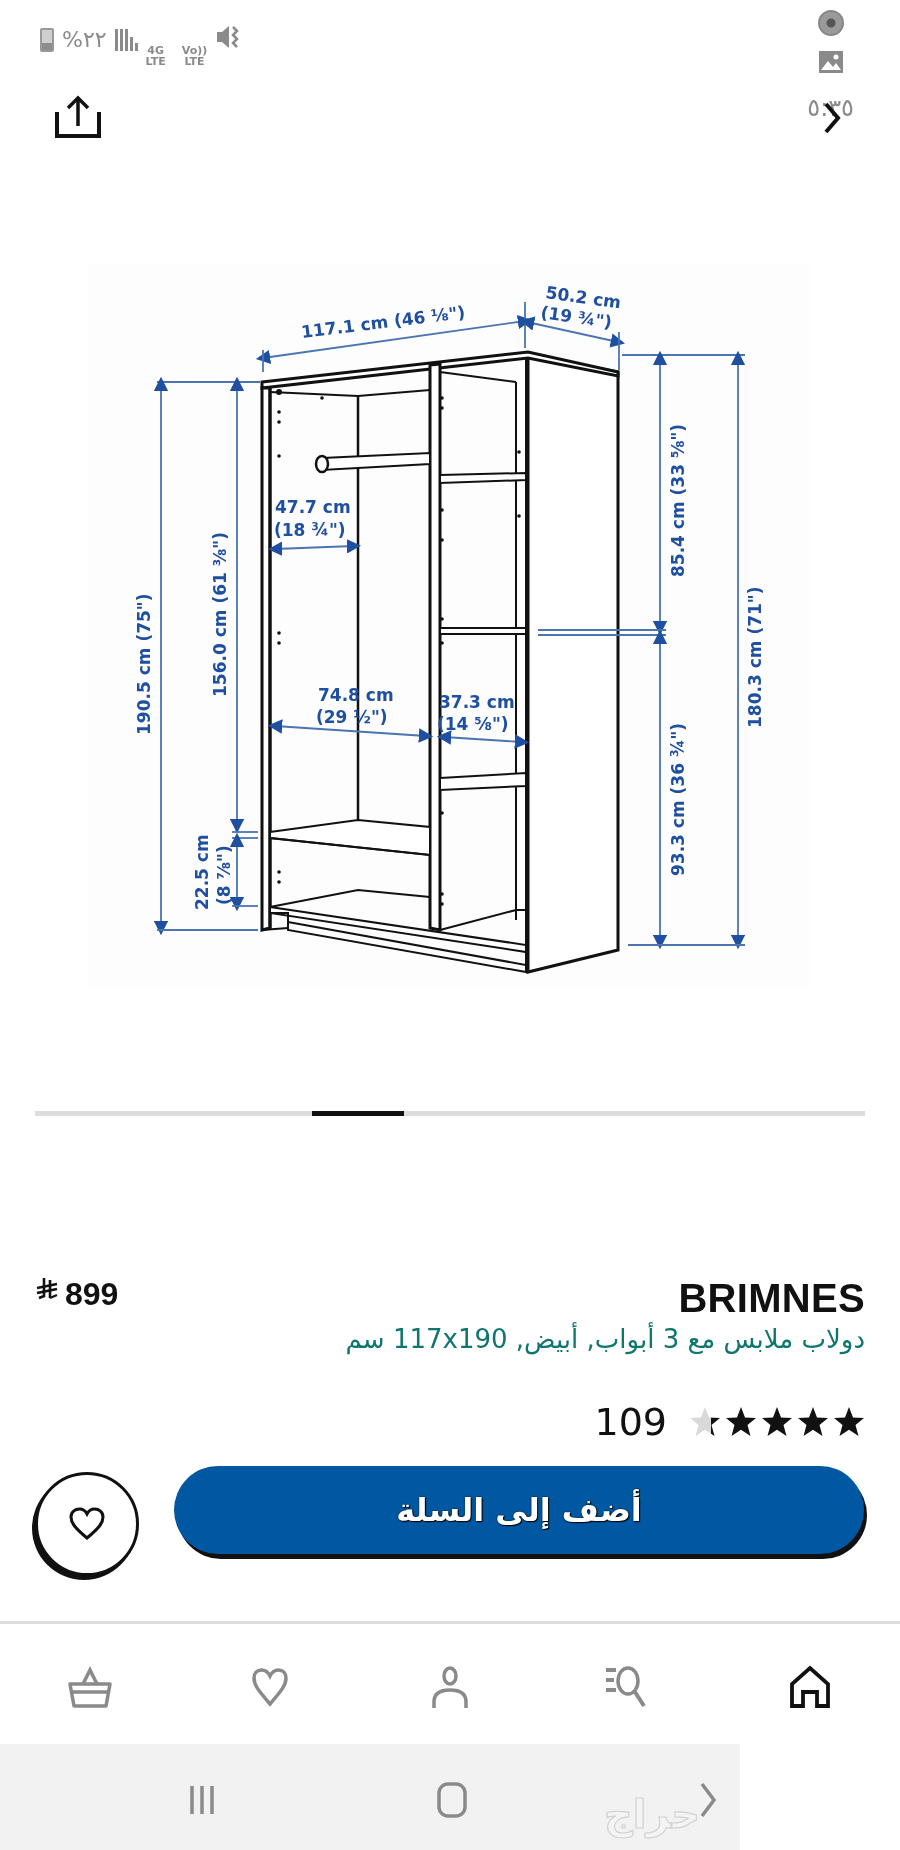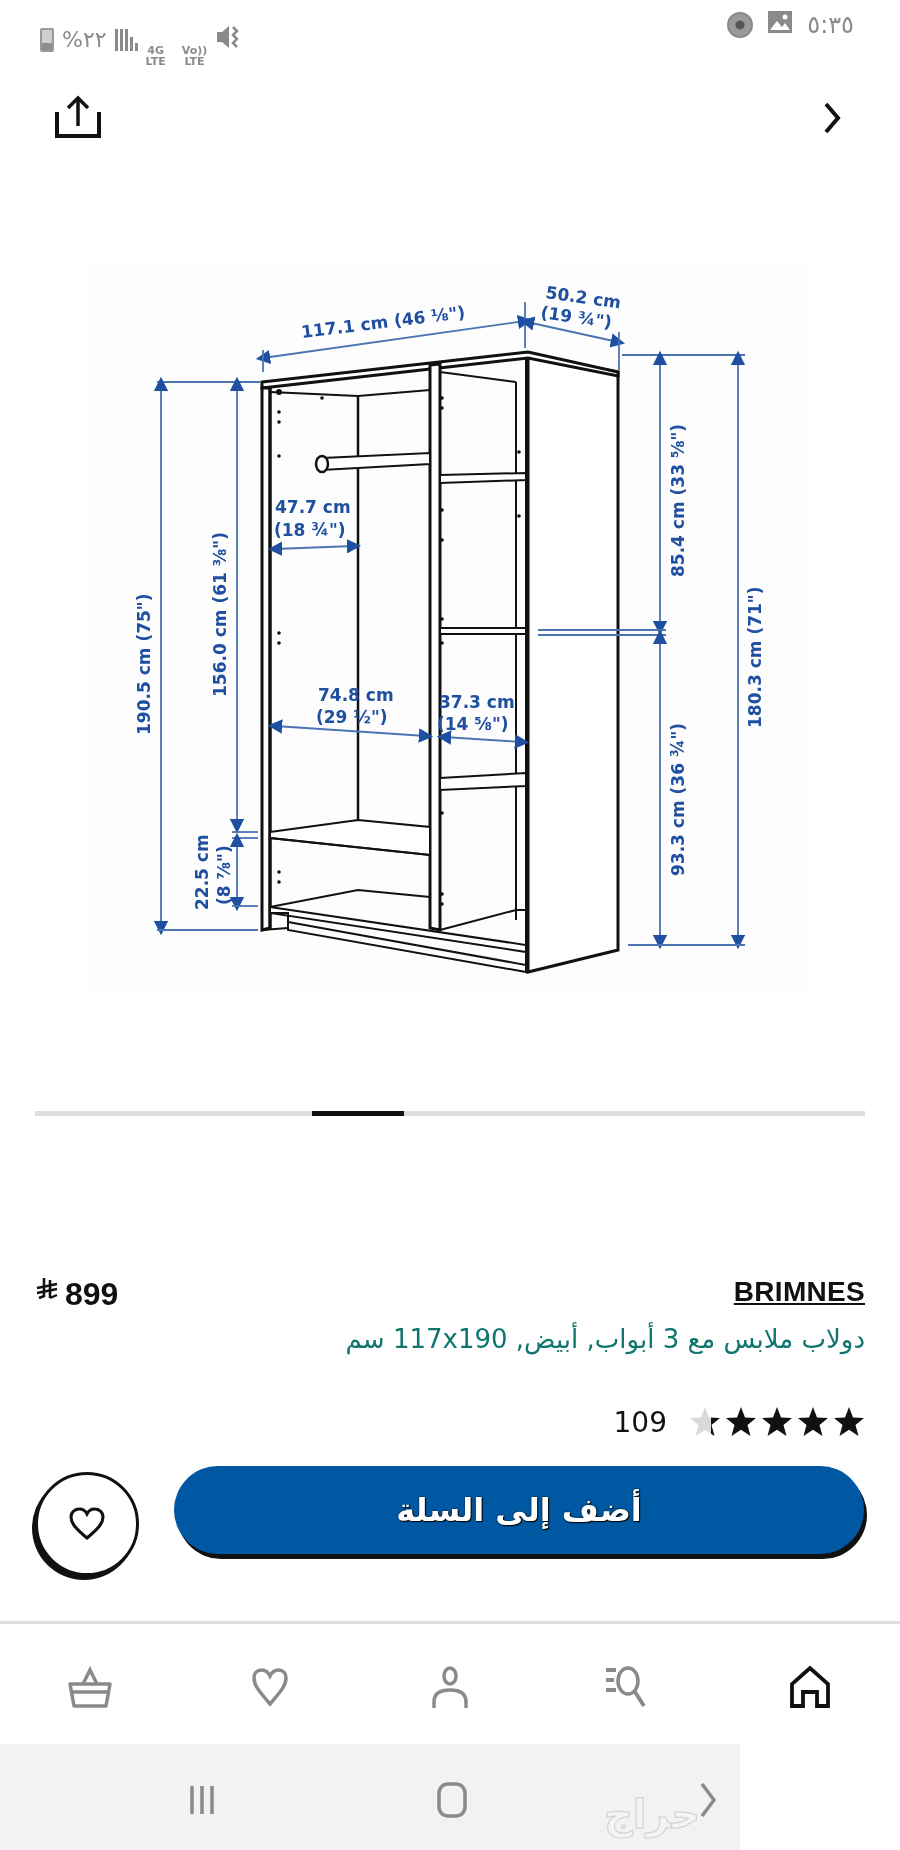--- a/index.html
+++ b/index.html
@@ -2,21 +2,21 @@
 <html><head>
 <meta charset="utf-8">
 <style>
   * { box-sizing: border-box; margin: 0; padding: 0; }
   html, body { width: 900px; height: 1850px; background: #ffffff; overflow: hidden; }
   body { position: relative; font-family: "DejaVu Sans", "Liberation Sans", sans-serif; color: #111; }
 
   
   .status-bar { position: absolute; top: 0; left: 0; width: 900px; height: 52px; padding-left: 48px; }
   .status-left { position: absolute; left: 40px; top: 12px; display: flex; align-items: center; gap: 8px; color: #8a8a8a; font-size: 22px; font-family: "DejaVu Sans", sans-serif; }
-  .status-right { position: absolute; right: 46px; top: 10px; display: flex; align-items: center; gap: 14px; color: #8a8a8a; font-size: 24px; }
+  .status-right { position: absolute; right: 46px; top: 10px; display: flex; align-items: center; gap: 14px; color: #8a8a8a; font-size: 24px; flex-direction: column; }
   .sb-battery { width: 14px; height: 24px; border: 2px solid #999; border-radius: 2px; position: relative; background: linear-gradient(to top, #8d8d8d 35%, #cfcfcf 35%); }
   .sb-signal { display: flex; align-items: flex-end; gap: 2px; height: 22px; }
   .sb-signal span { width: 3px; background: #8a8a8a; display: block; }
   .sb-small { font-size: 11px; line-height: 11px; text-align: center; font-weight: bold; margin-top: 33px; }
   .sb-ball { width: 26px; height: 26px; border-radius: 50%; background: radial-gradient(circle at 50% 50%, #555 0 4px, #9a9a9a 5px); border: 2px solid #888; }
 
   
   .top-nav { position: absolute; top: 80px; left: 0; width: 900px; height: 70px; }
   .share-btn { position: absolute; left: 52px; top: 12px; width: 52px; height: 52px; }
   .next-btn { position: absolute; right: 50px; top: 18px; width: 36px; height: 40px; }
@@ -25,27 +25,27 @@
   .diagram { position: absolute; left: 88px; top: 263px; width: 722px; height: 725px; background: #fdfdfd; }
   .diagram svg { position: absolute; left: -88px; top: -263px; }
 
   
   .pager { position: absolute; left: 35px; top: 1111px; width: 830px; height: 5px; display: flex; }
   .pager-seg { flex: 1; height: 5px; background: #dddddd; }
   .pager-seg.active { background: #111111; height: 5px; }
 
   
   .product { position: absolute; left: 35px; top: 1270px; width: 830px; }
-  .product-name { position: absolute; right: 0; top: 6px; font-family: "Liberation Sans", sans-serif; font-weight: bold; font-size: 28px; color: #111; letter-spacing: 0.3px; text-decoration: underline; }
+  .product-name { position: absolute; right: 0; top: 6px; font-family: "Liberation Sans", sans-serif; font-weight: bold; font-size: 40px; color: #111; letter-spacing: 0.3px; }
   .product-price { position: absolute; left: 0; top: 6px; font-family: "Liberation Sans", sans-serif; font-weight: bold; font-size: 32px; color: #111; display: flex; gap: 6px; }
   .riyal-icon { width: 24px; height: 26px; display: inline-block; }
   .product-desc { position: absolute; right: 0; top: 54px; direction: rtl; font-family: "DejaVu Sans", sans-serif; font-size: 26px; color: #0f766e; white-space: nowrap; }
 
   .rating { position: absolute; right: 35px; top: 1400px; height: 44px; display: flex; align-items: center; direction: ltr; gap: 22px; }
-  .rating-count { font-family: "DejaVu Sans", sans-serif; font-size: 28px; color: #111; }
+  .rating-count { font-family: "DejaVu Sans", sans-serif; font-size: 38px; color: #111; }
   .stars { display: flex; gap: 4px; }
   .star { width: 32px; height: 32px; display: inline-block; }
 
   
   .fav-btn { position: absolute; left: 35px; top: 1472px; width: 104px; height: 104px; border: 3px solid #111; border-radius: 50%; background: #fff; display: flex; align-items: center; justify-content: center; box-shadow: -3px 4px 0 #111; }
   .cart-btn { position: absolute; left: 174px; top: 1466px; width: 690px; height: 88px; background: #0058a3; border-radius: 54px; display: flex; align-items: center; justify-content: center; border: none; box-shadow: 3px 5px 0 #111; }
   .cart-btn-label { color: #ffffff; font-family: "DejaVu Sans", sans-serif; font-weight: bold; font-size: 32px; direction: rtl; text-shadow: 0 0 2px #000, 1px 1px 1px #000; }
 
   
   .tabbar { position: absolute; left: 0; top: 1621px; width: 900px; height: 122px; border-top: 3px solid #dddddd; background: #fff; }

